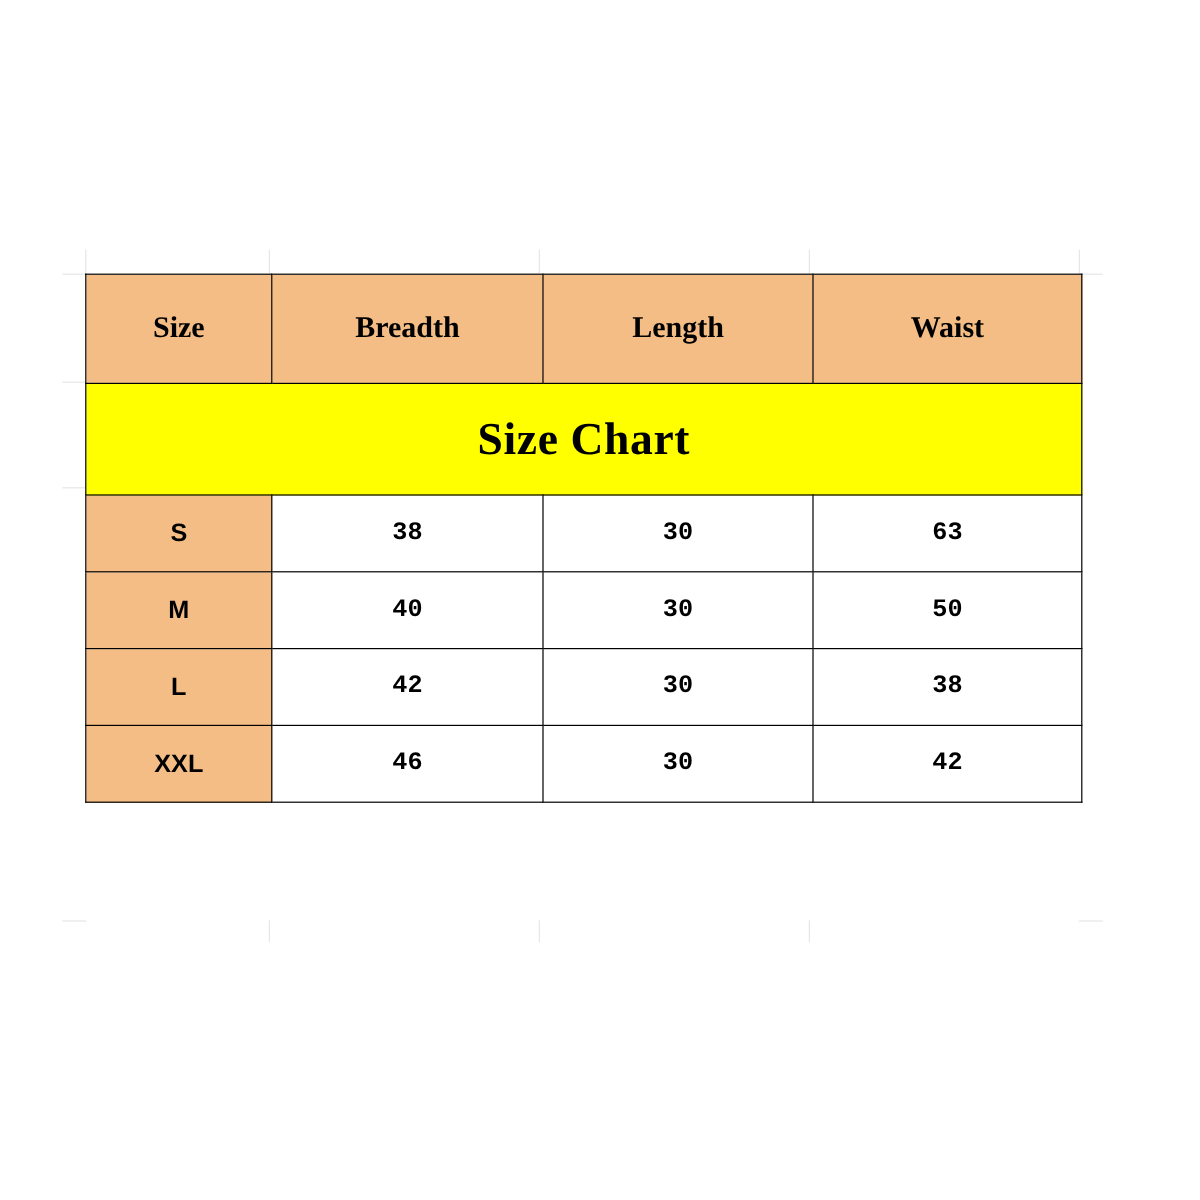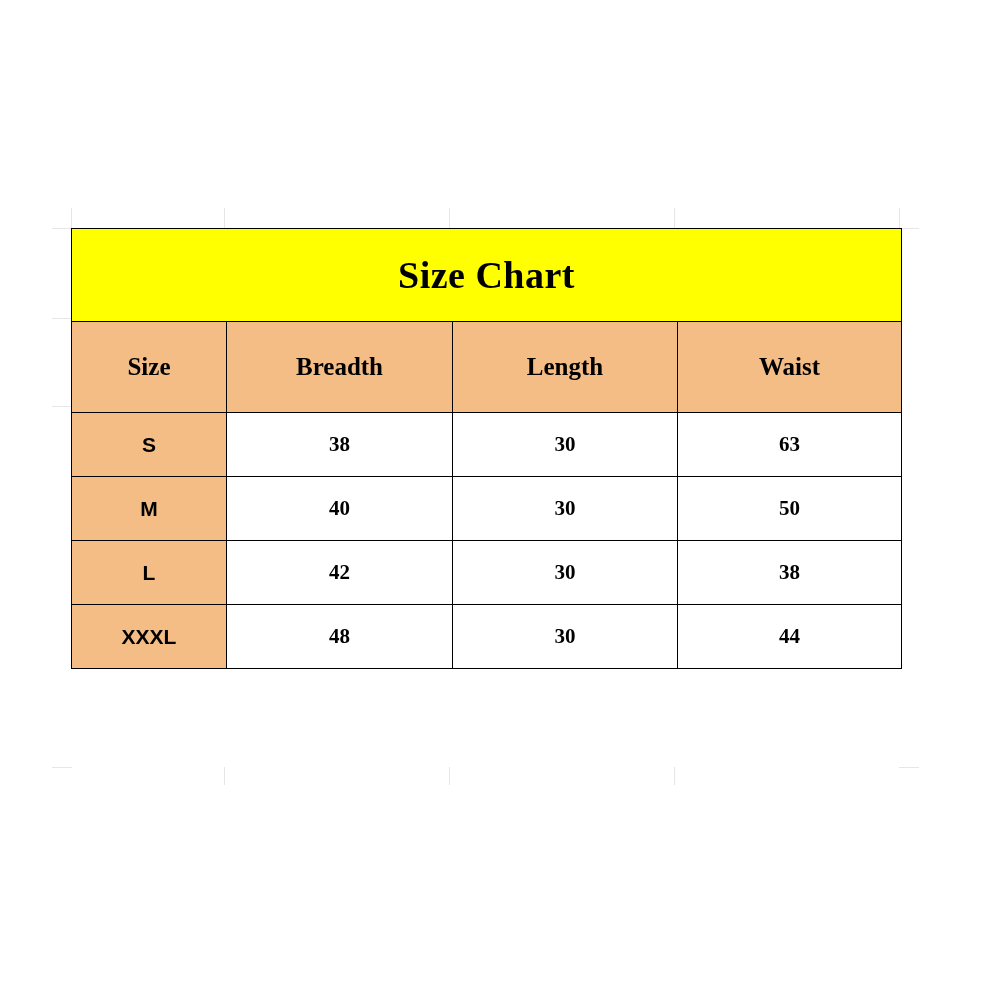--- a/index.html
+++ b/index.html
@@ -75,21 +75,21 @@
     font-size: 21px;
     font-weight: bold;
     font-family: "Liberation Sans", sans-serif;
   }
 
   .val-cell {
     background: #ffffff;
     height: 61px;
     font-size: 21px;
     font-weight: bold;
-    font-family: Liberation Serif, serif;
+    font-family: Liberation Mono, monospace;
   }
 
   col.c-size { width: 155px; }
   col.c-breadth { width: 226px; }
   col.c-length { width: 225px; }
   col.c-waist { width: 224px; }
 </style>
 </head>
 <body>
 
@@ -113,27 +113,27 @@
 <div class="chart-wrap">
   <table class="size-chart">
     <colgroup>
       <col class="c-size">
       <col class="c-breadth">
       <col class="c-length">
       <col class="c-waist">
     </colgroup>
     <tbody>
       <tr>
-        <td class="title-cell" colspan="4">Size Chart</td>
-      </tr>
-      <tr>
         <td class="head-cell">Size</td>
         <td class="head-cell">Breadth</td>
         <td class="head-cell">Length</td>
         <td class="head-cell">Waist</td>
+      </tr>
+      <tr>
+        <td class="title-cell" colspan="4">Size Chart</td>
       </tr>
 
       <tr>
         <td class="size-cell">S</td>
         <td class="val-cell">38</td>
         <td class="val-cell">30</td>
         <td class="val-cell">63</td>
       </tr>
       <tr>
         <td class="size-cell">M</td>
@@ -141,20 +141,20 @@
         <td class="val-cell">30</td>
         <td class="val-cell">50</td>
       </tr>
       <tr>
         <td class="size-cell">L</td>
         <td class="val-cell">42</td>
         <td class="val-cell">30</td>
         <td class="val-cell">38</td>
       </tr>
       <tr>
-        <td class="size-cell">XXXL</td>
-        <td class="val-cell">48</td>
+        <td class="size-cell">XXL</td>
+        <td class="val-cell">46</td>
         <td class="val-cell">30</td>
-        <td class="val-cell">44</td>
+        <td class="val-cell">42</td>
       </tr>
     </tbody>
   </table>
 </div>
 
 </body></html>

